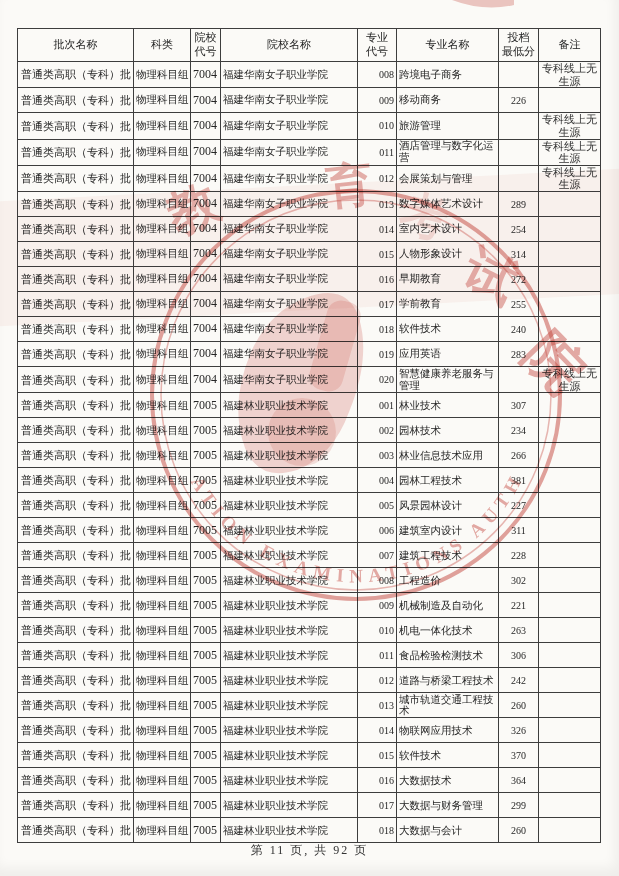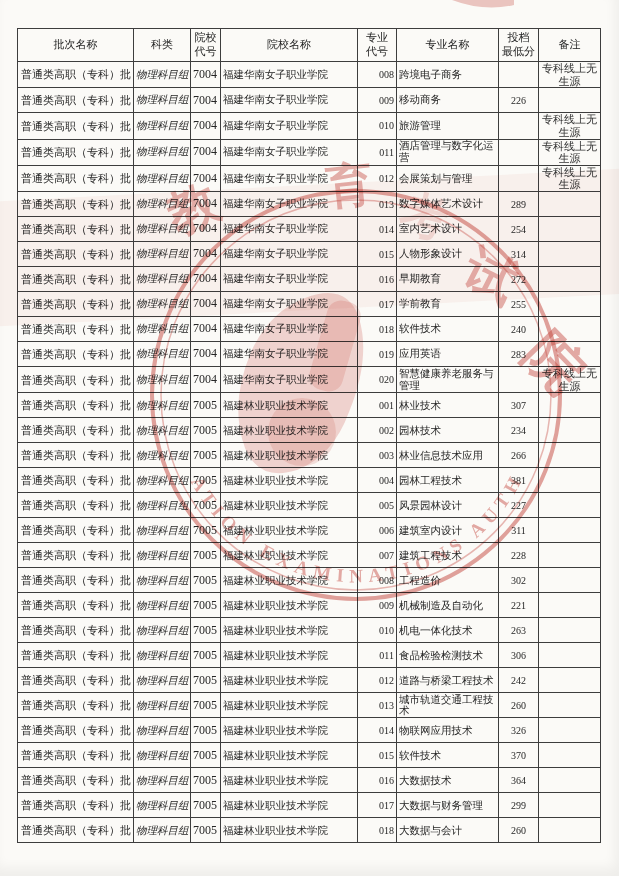--- a/index.html
+++ b/index.html
@@ -32,21 +32,21 @@
   th{
     font-weight:normal;
     font-size:11px;
     text-align:center;
     white-space:pre-line;
     line-height:1.25;
     color:#222;
   }
   td{font-size:10.5px;line-height:1.12;}
   td.c0{text-align:right;white-space:nowrap;font-size:11px;}
-  td.c1{text-align:center;white-space:nowrap;font-style:italic;}
+  td.c1{text-align:center;white-space:nowrap;}
   td.c2{text-align:left;font-size:12px;margin-top:9px;}
   td.c3{text-align:left;padding-left:5px;white-space:nowrap;}
   td.c4{text-align:right;font-size:10px;}
   td.c5{text-align:left;padding:0 3px;}
   td.c6{text-align:center;font-size:10px;}
   td.c7{text-align:center;font-size:11px;padding:0 8px;line-height:1.15;color:#333;}
   .footer{
     position:absolute;left:0;top:842px;width:100%;
     text-align:center;
     font-size:12px;letter-spacing:2px;color:#333;
@@ -439,14 +439,15 @@
       <path id="arcpath" d="M 187,474 A 186 186 0 0 0 525 474"></path>
     </defs>
     <text font-size="19" font-weight="bold" letter-spacing="6" fill="#c7483f" opacity="0.45" font-family="'Liberation Serif','DejaVu Serif',serif">
       <textPath href="#arcpath" startOffset="50%" text-anchor="middle">DUCATION EXAMINATIONS AUTHORI</textPath>
     </text>
 
     <path d="M452,0 q32,12 62,5 l0,-5 z" fill="#c7483f" opacity="0.30"></path>
   </svg>
 
 
+  <div class="footer">第 11 页, 共 92 页</div>
 
 </div>
 
 </body></html>

